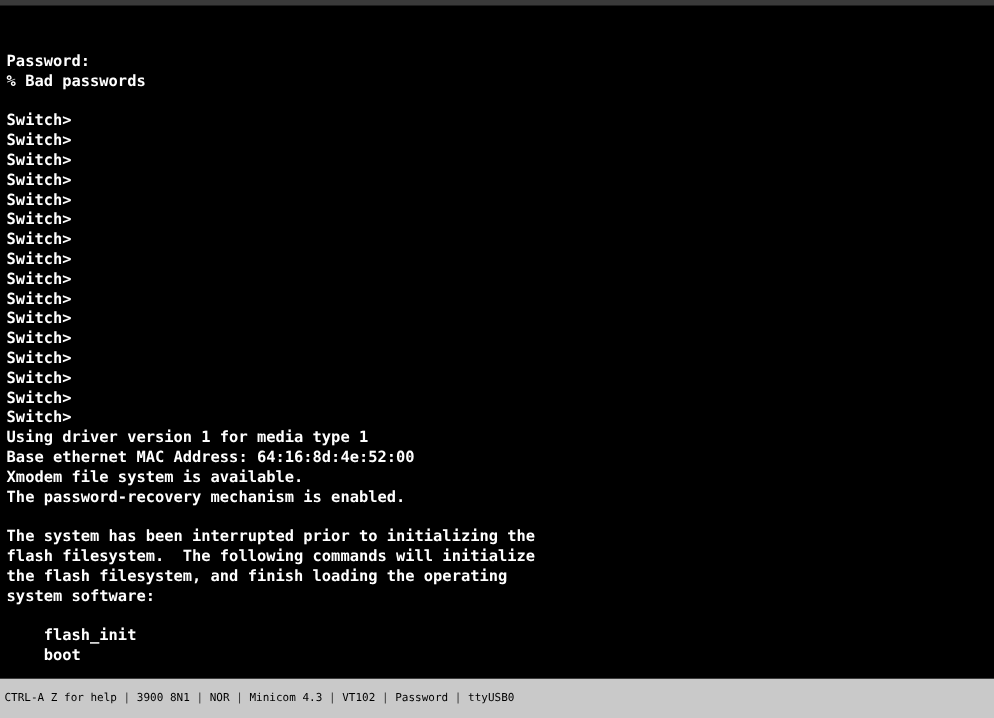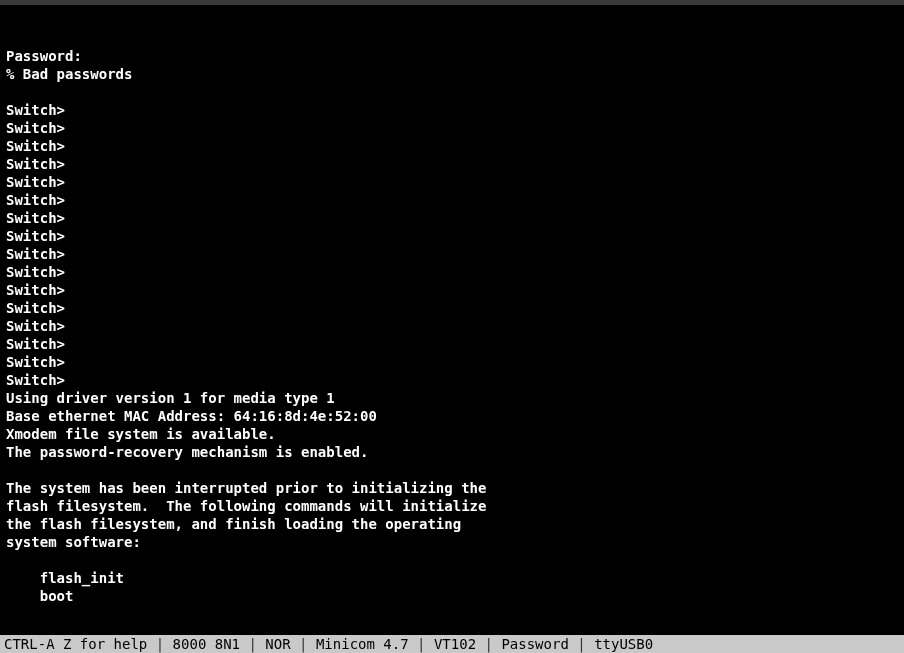--- a/index.html
+++ b/index.html
@@ -31,35 +31,35 @@
     .line {
       min-height: 18px;
     }
     .status-bar {
       position: absolute;
       bottom: 0;
       left: 0;
       right: 0;
       background: #c9c9c9;
       color: #000;
-      height: 18px;
+      height: 36px;
       padding: 0 4px;
       font-family: "DejaVu Sans Mono", "Liberation Mono", Consolas, monospace;
-      font-size: 14px;
+      font-size: 10px;
       white-space: pre;
       display: flex;
       align-items: center;
     }
     .status-sep {
       color: #333;
     }
   </style>
 </head>
 <body>
 
 <div class="top-bar"></div>
 
 <div class="terminal">
   <div id="lines-container"><div class="line">Password:</div><div class="line">% Bad passwords</div><div class="line"></div><div class="line">Switch&gt;</div><div class="line">Switch&gt;</div><div class="line">Switch&gt;</div><div class="line">Switch&gt;</div><div class="line">Switch&gt;</div><div class="line">Switch&gt;</div><div class="line">Switch&gt;</div><div class="line">Switch&gt;</div><div class="line">Switch&gt;</div><div class="line">Switch&gt;</div><div class="line">Switch&gt;</div><div class="line">Switch&gt;</div><div class="line">Switch&gt;</div><div class="line">Switch&gt;</div><div class="line">Switch&gt;</div><div class="line">Switch&gt;</div><div class="line">Using driver version 1 for media type 1</div><div class="line">Base ethernet MAC Address: 64:16:8d:4e:52:00</div><div class="line">Xmodem file system is available.</div><div class="line">The password-recovery mechanism is enabled.</div><div class="line"></div><div class="line">The system has been interrupted prior to initializing the</div><div class="line">flash filesystem.  The following commands will initialize</div><div class="line">the flash filesystem, and finish loading the operating</div><div class="line">system software:</div><div class="line"></div><div class="line">    flash_init</div><div class="line">    boot</div><div class="line"></div><div class="line"></div></div>
   
 </div>
 
-<div class="status-bar"><span>CTRL-A Z for help</span><span class="status-sep"> | </span><span>8000 8N1</span><span class="status-sep"> | </span><span>NOR</span><span class="status-sep"> | </span><span>Minicom 4.7</span><span class="status-sep"> | </span><span>VT102</span><span class="status-sep"> | </span><span>Password</span><span class="status-sep"> | </span><span>ttyUSB0</span></div>
+<div class="status-bar"><span>CTRL-A Z for help</span><span class="status-sep"> | </span><span>3900 8N1</span><span class="status-sep"> | </span><span>NOR</span><span class="status-sep"> | </span><span>Minicom 4.3</span><span class="status-sep"> | </span><span>VT102</span><span class="status-sep"> | </span><span>Password</span><span class="status-sep"> | </span><span>ttyUSB0</span></div>
 
 </body></html>

